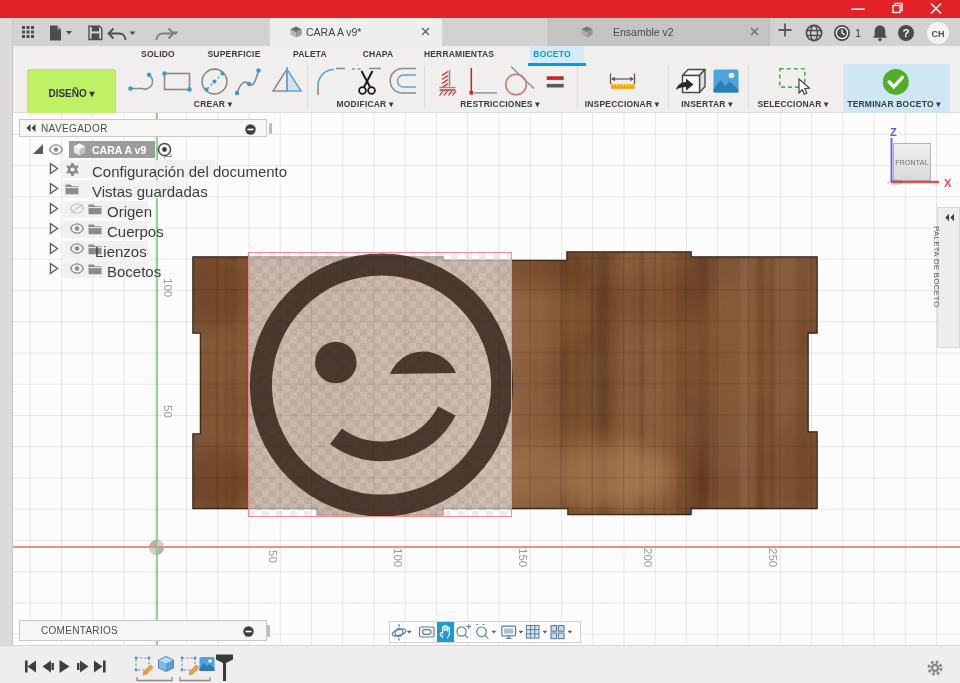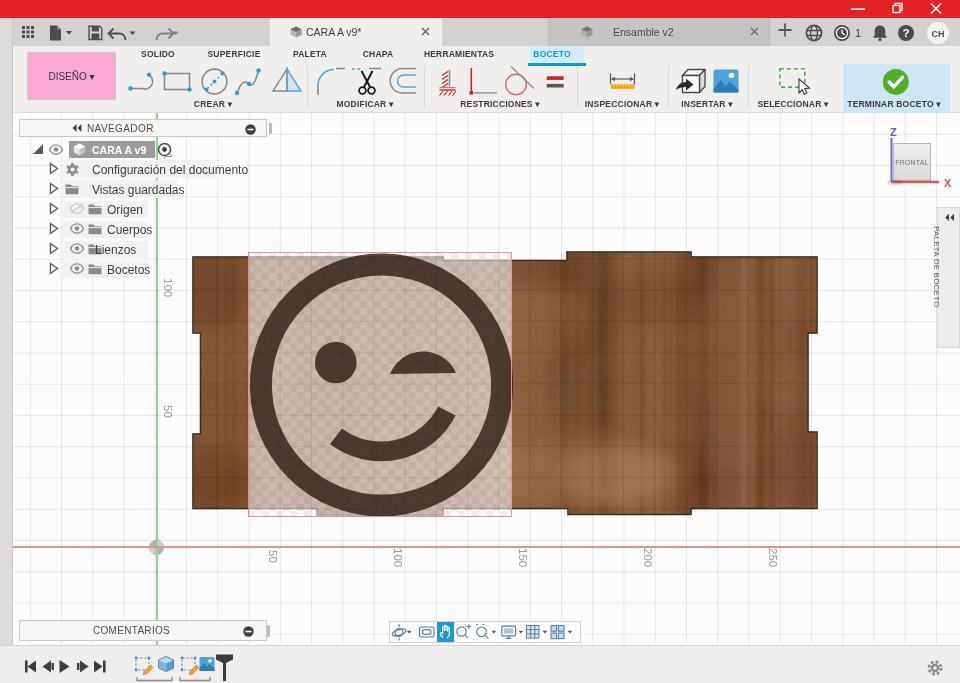--- a/index.html
+++ b/index.html
@@ -12,41 +12,41 @@
   #leftstrip{left:0;top:18px;width:13px;height:627px;background:#dcdbda;border-right:1px solid #c6c5c4;box-sizing:border-box;}
   .tab{top:18px;height:28px;display:flex;align-items:center;font-size:10.5px;color:#3f3f3f;}
   #tab1{left:270px;width:172px;background:#efeeec;}
   #tab2{left:548px;width:222px;background:#c5c4c3;border-left:1px solid #b9b8b7;border-right:1px solid #b9b8b7;box-sizing:border-box;color:#4a4a4a;}
   
   #ribbon{left:13px;top:46px;width:947px;height:67px;background:#f0efed;border-bottom:1px solid #dddcda;box-sizing:border-box;}
   .rtab{position:absolute;top:1px;height:14px;line-height:14px;font-size:8.5px;font-weight:bold;color:#3c3c3c;letter-spacing:0.2px;}
   #boceto-hl{left:517px;top:0px;width:54px;height:17px;background:#d4ebf7;}
   #boceto-ul{left:515px;top:16.5px;width:58px;height:3px;background:#0a9bd6;}
   #terminar-bg{left:829.5px;top:17.5px;width:107px;height:49.5px;background:#cfe6f4;}
-  #diseno{left:14px;top:6px;width:87px;height:46px;background:#f9a8d4;border:1px solid #c9c8c7;border-radius:2px;
-          display:flex;align-items:center;justify-content:center;font-size:10px;font-weight:normal;color:#333;}
+  #diseno{left:14px;top:23px;width:87px;height:46px;background:#bef264;border:1px solid #c9c8c7;border-radius:2px;
+          display:flex;align-items:center;justify-content:center;font-size:10px;font-weight:bold;color:#333;}
   .glabel{position:absolute;top:53px;height:10px;line-height:10px;font-size:8.5px;font-weight:bold;color:#3c3c3c;transform:translateX(-50%);white-space:nowrap;letter-spacing:0.2px;}
   .gsep{position:absolute;top:20px;height:42px;width:1px;background:#dbdad8;}
   
   #canvas{left:13px;top:113px;width:947px;height:532px;overflow:hidden;background-color:#fcfcfc;}
   #gridoverlay{left:0;top:0;width:947px;height:532px;
      background-image:
        linear-gradient(to right,rgba(25,15,10,0.085) 1px,transparent 1px),
        linear-gradient(to bottom,rgba(25,15,10,0.085) 1px,transparent 1px);
      background-size:31.25px 31.25px;
      background-position:-14.5px -10.5px;}
   #vline{left:142.5px;top:0;width:2px;height:532px;background:#8fd48f;}
   #hline{left:0;top:433px;width:947px;height:1.6px;background:#e89090;}
   .axnum{position:absolute;color:#9a9a9a;font-size:11.5px;width:17px;height:13px;line-height:13px;
          text-align:center;transform:rotate(90deg);transform-origin:center;}
   
   .pbar{position:absolute;background:#f7f6f5;border:1px solid #c9c8c7;box-sizing:border-box;
-        font-size:10px;color:#4c4c4c;display:flex;align-items:center;padding-left:46px;}
+        font-size:10px;color:#4c4c4c;display:flex;align-items:center;}
   .row{position:absolute;height:17.5px;background:rgba(240,240,239,0.95);}
-  .rowlbl{position:absolute;font-size:12px;color:#3d3d3d;top:3px;}
+  .rowlbl{position:absolute;font-size:15px;color:#3d3d3d;top:3px;}
   
   #bottombar{left:0;top:645px;width:960px;height:38px;background:#efeeed;border-top:1px solid #d6d5d4;box-sizing:border-box;}
 </style></head>
 <body>
 <div class="abs" id="titlebar">
   <svg class="abs" style="left:845px;top:0" width="110" height="18" viewBox="0 0 110 18">
     <path d="M6 9.2 H20" stroke="#fff" stroke-width="1.6" fill="none"></path>
     <rect x="48" y="5.5" width="7" height="7" fill="none" stroke="#fff" stroke-width="1.3"></rect>
     <path d="M50 5.5 V3.5 H57 V10.5 H55" stroke="#fff" stroke-width="1.3" fill="none"></path>
     <path d="M86 3.5 L96 13.5 M96 3.5 L86 13.5" stroke="#fff" stroke-width="1.6" fill="none"></path>
@@ -536,21 +536,21 @@
   </svg>
 
   <div class="abs" style="left:924px;top:94px;width:23px;height:141px;background:#ededec;border:1px solid #d8d7d6;box-sizing:border-box;">
     <svg style="position:absolute;left:6px;top:5px" width="11" height="9" viewBox="0 0 11 9">
         <path d="M5,0.8 L1.3,4.5 L5,8.2 Z M10,0.8 L6.3,4.5 L10,8.2 Z" fill="#3f3f3f"></path>
       </svg>
     <span style="position:absolute;left:3px;top:18px;font-size:8px;color:#5c5c5c;white-space:nowrap;transform:rotate(90deg);transform-origin:top left;letter-spacing:0.2px;">PALETA DE BOCETO</span>
   </div>
 
   <div class="pbar" style="left:6px;top:507px;width:248px;height:21px;">
-    <span style="margin-left:27px;letter-spacing:0.3px">COMENTARIOS</span>
+    <span style="margin-left:21px;letter-spacing:0.3px">COMENTARIOS</span>
     <svg style="position:absolute;right:12px;top:5px" width="11" height="11" viewBox="0 0 11 11">
       <circle cx="5.5" cy="5.5" r="5.2" fill="#3f3f3f"></circle>
         <rect x="2.5" y="4.7" width="6" height="1.6" fill="#fff"></rect>
     </svg>
     <div style="position:absolute;right:-4px;top:4px;width:3px;height:12px;background:#bdbcbb;border-radius:1px"></div>
   </div>
 
   <div class="abs" style="left:376px;top:507.5px;width:192px;height:22px;background:#fdfdfd;border:1px solid #d2d1d0;box-sizing:border-box;"></div>
   <svg class="abs" style="left:376px;top:507.5px" width="192" height="22" viewBox="0 0 192 22">
 

